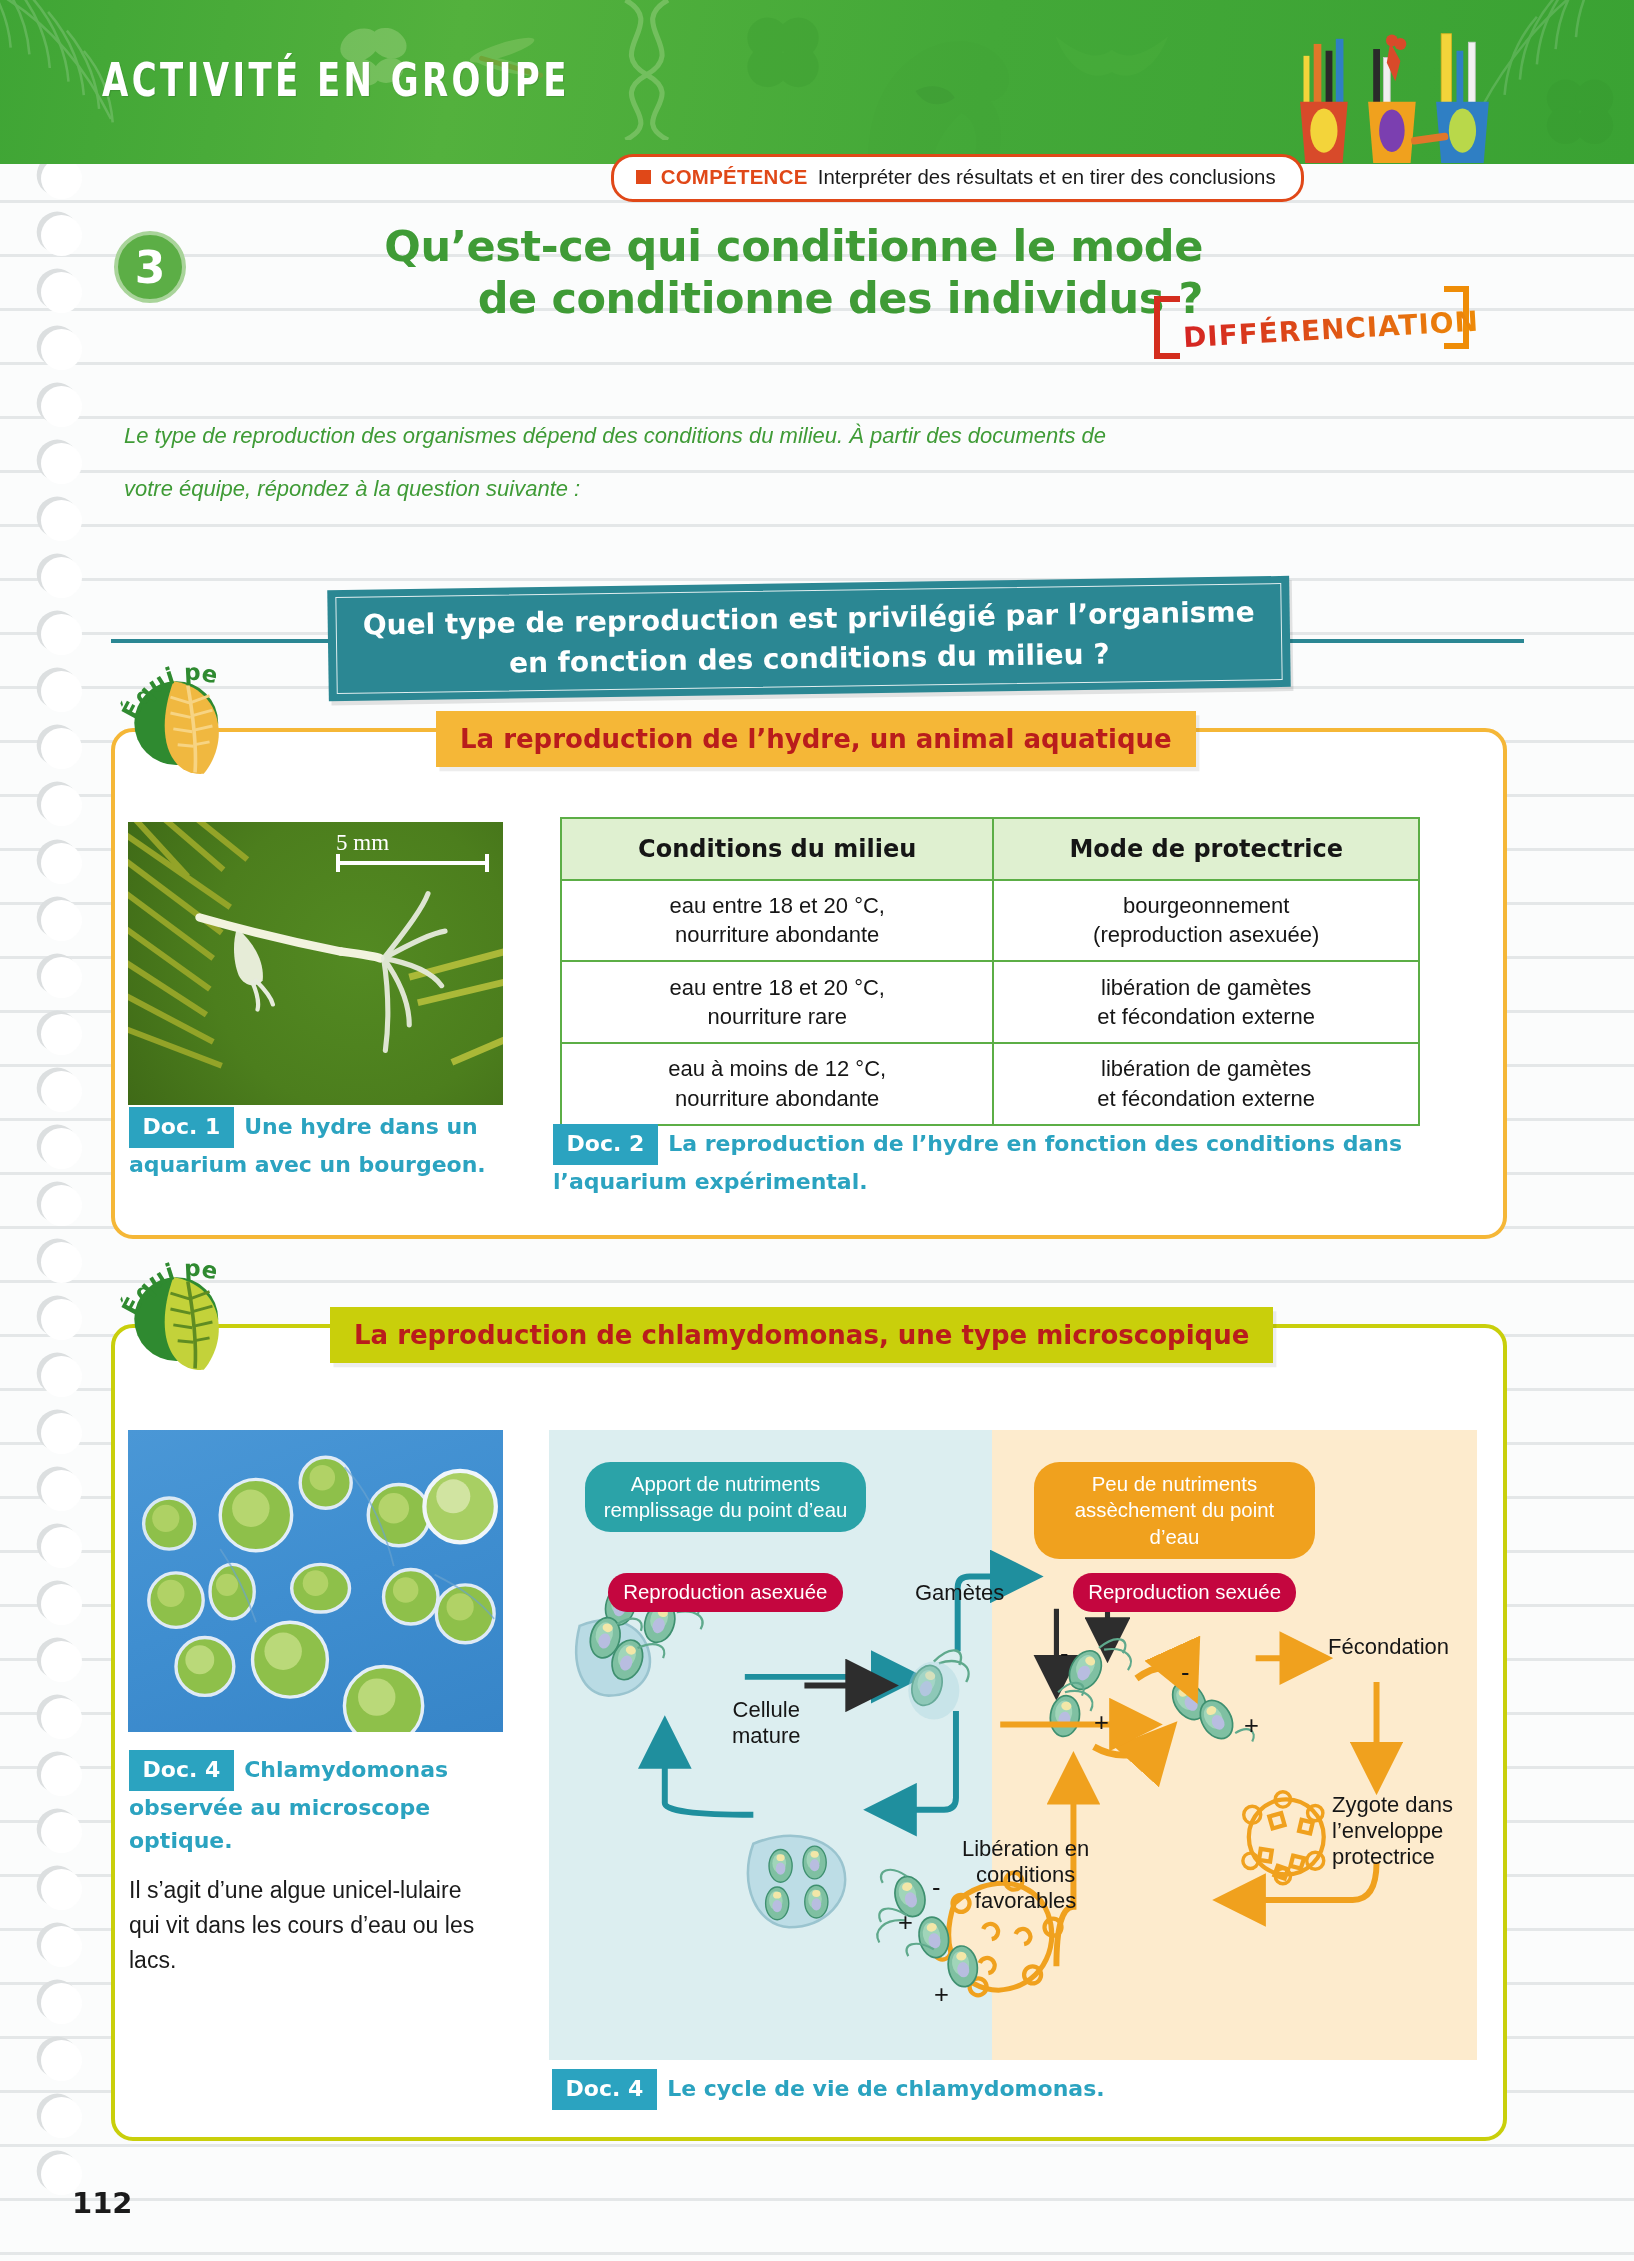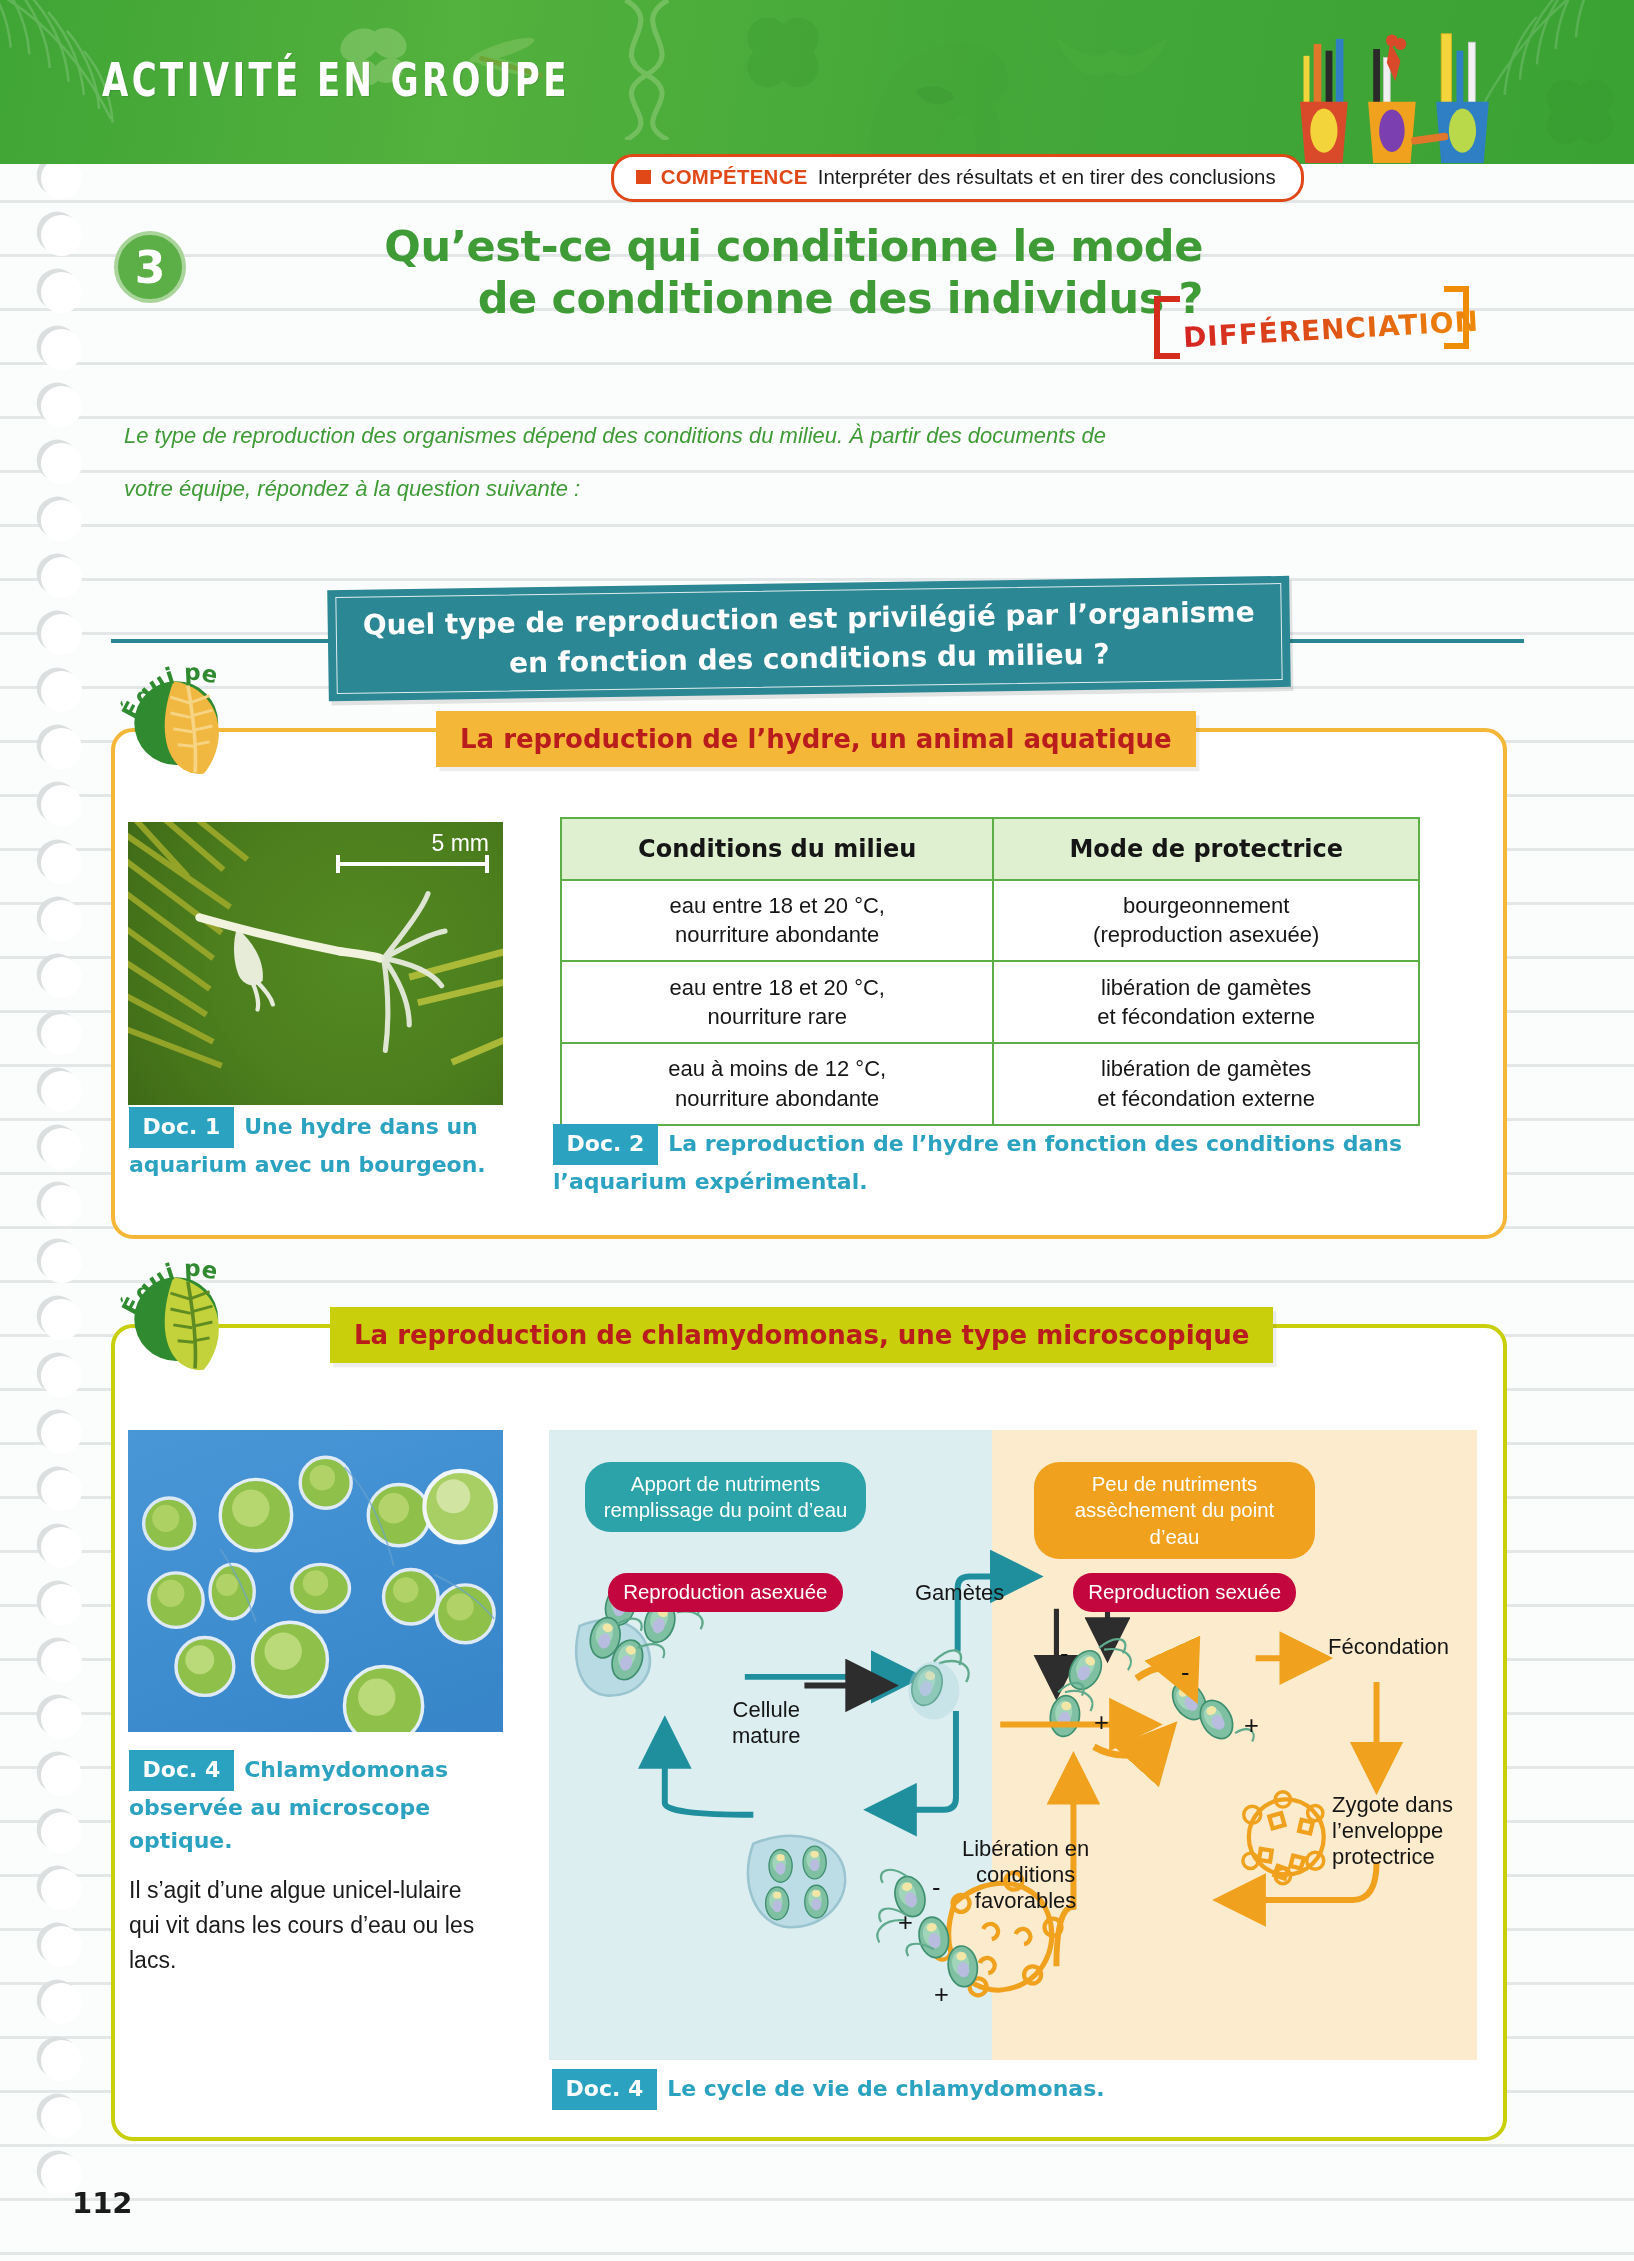--- a/index.html
+++ b/index.html
@@ -457,21 +457,21 @@
       <path d="M300 160 C306 200 306 238 302 268"></path>
     </g>
     <path d="M128 124 C152 146 160 168 158 186 C150 196 136 192 130 180 C124 166 122 142 128 124 Z" fill="#eef1e2" opacity=".95"></path>
     <g stroke="#e6ebdc" stroke-width="5" fill="none" stroke-linecap="round">
       <path d="M150 186 C162 198 168 206 170 214"></path>
       <path d="M146 188 C152 202 154 212 152 220"></path>
     </g>
   </svg>
 </div>
 <div class="scalebar sb-hydra">
-  <div class="sb-label" style="text-align:right;">5 mm</div>
+  <div class="sb-label" style="text-align:left;font-family:Liberation Serif, serif;">5 mm</div>
   <div class="sb-line" style="margin-top:5.1px;"></div>
 </div>
 
 <table class="dtable" id="dtable">
     <thead>
       <tr>
         <th>Conditions du milieu</th>
         <th>Mode de protectrice</th>
       </tr>
     </thead>

